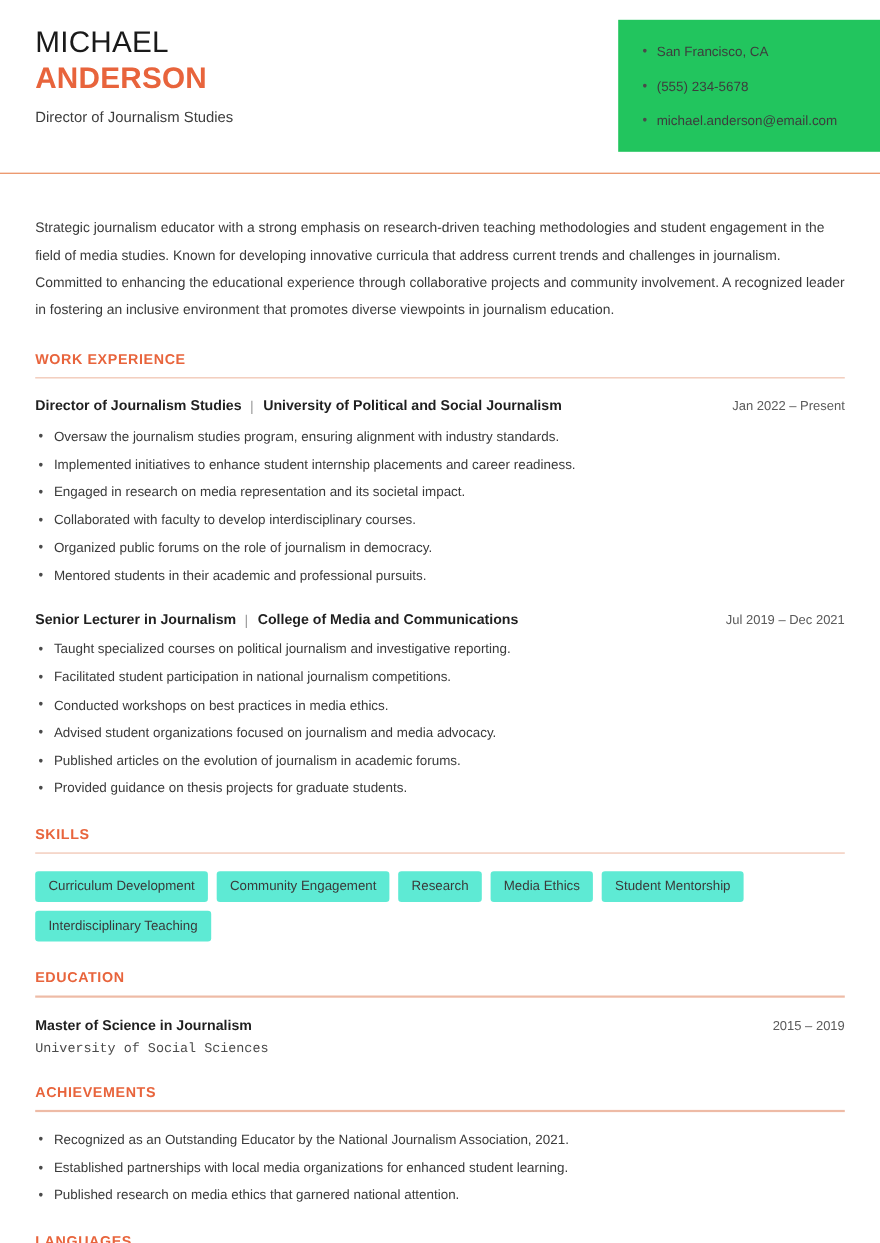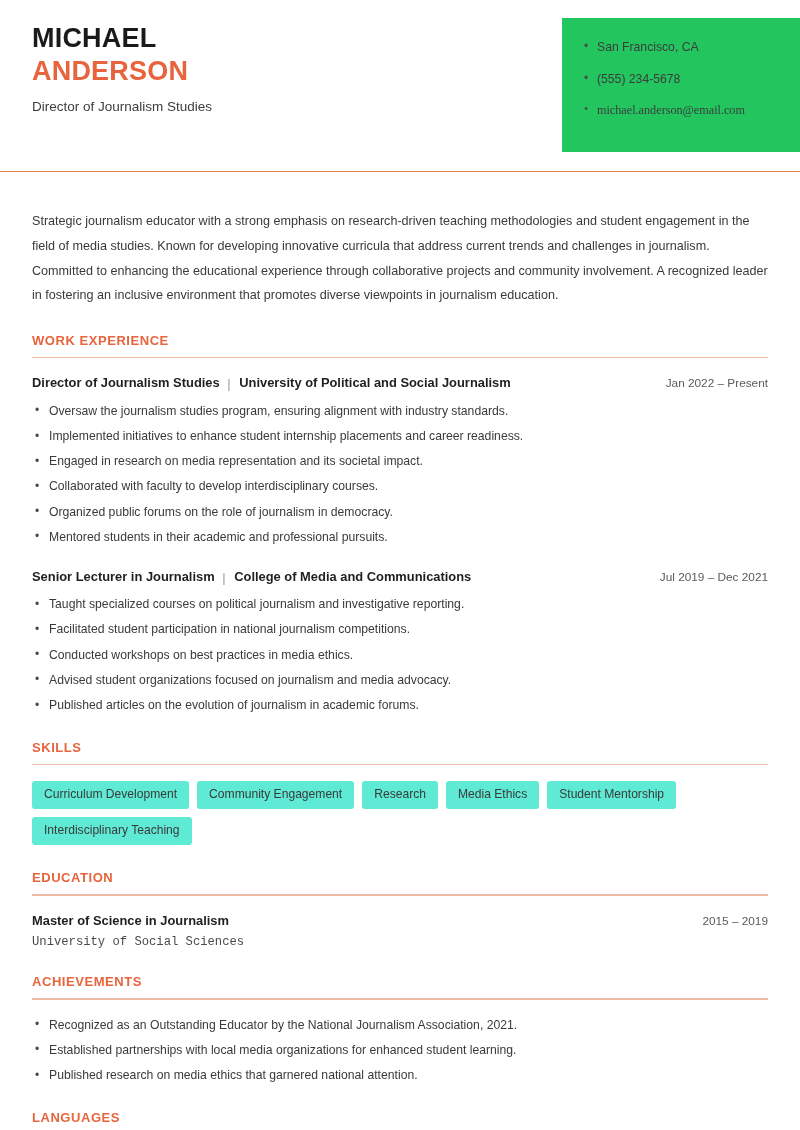--- a/index.html
+++ b/index.html
@@ -31,21 +31,21 @@
     padding: 0;
   }
 
   .identity {
     padding: 22px 0 0 32px;
     flex: 1 1 auto;
   }
 
   .name-first {
     font-size: 27px;
-    font-weight: 700;
+    font-weight: 400;
     letter-spacing: 0.2px;
     color: #1a1a1a;
     line-height: 1.22;
   }
 
   .name-last {
     font-size: 27px;
     font-weight: 700;
     letter-spacing: 0.2px;
     color: #E8643C;
@@ -70,21 +70,21 @@
   .contact-list { list-style: none; }
 
   .contact-item {
     position: relative;
     font-size: 12.2px;
     color: #3d3d3d;
     padding-left: 13px;
     margin-bottom: 17px;
     line-height: 1.2;
   }
-  .contact-item:last-child { margin-bottom: 14px; font-family: Liberation Serif, serif; }
+  .contact-item:last-child { margin-bottom: 0; }
 
   .contact-item::before {
     content: "\2022";
     position: absolute;
     left: 0;
     top: -1px;
     color: #4a4a4a;
     font-size: 12px;
   }
 
@@ -263,20 +263,21 @@
             <span>College of Media and Communications</span>
           </div>
           <div class="entry-date">Jul 2019 – Dec 2021</div>
         </div>
         <ul class="bullets">
           <li class="bullet">Taught specialized courses on political journalism and investigative reporting.</li>
           <li class="bullet">Facilitated student participation in national journalism competitions.</li>
           <li class="bullet">Conducted workshops on best practices in media ethics.</li>
           <li class="bullet">Advised student organizations focused on journalism and media advocacy.</li>
           <li class="bullet">Published articles on the evolution of journalism in academic forums.</li>
+          <li class="bullet">Provided guidance on thesis projects for graduate students.</li>
         </ul>
       </div>
     </div>
 
     <div class="section">
       <div class="section-title">SKILLS</div>
       <div class="section-rule"></div>
       <div class="chips">
         <span class="chip">Curriculum Development</span>
         <span class="chip">Community Engagement</span>

